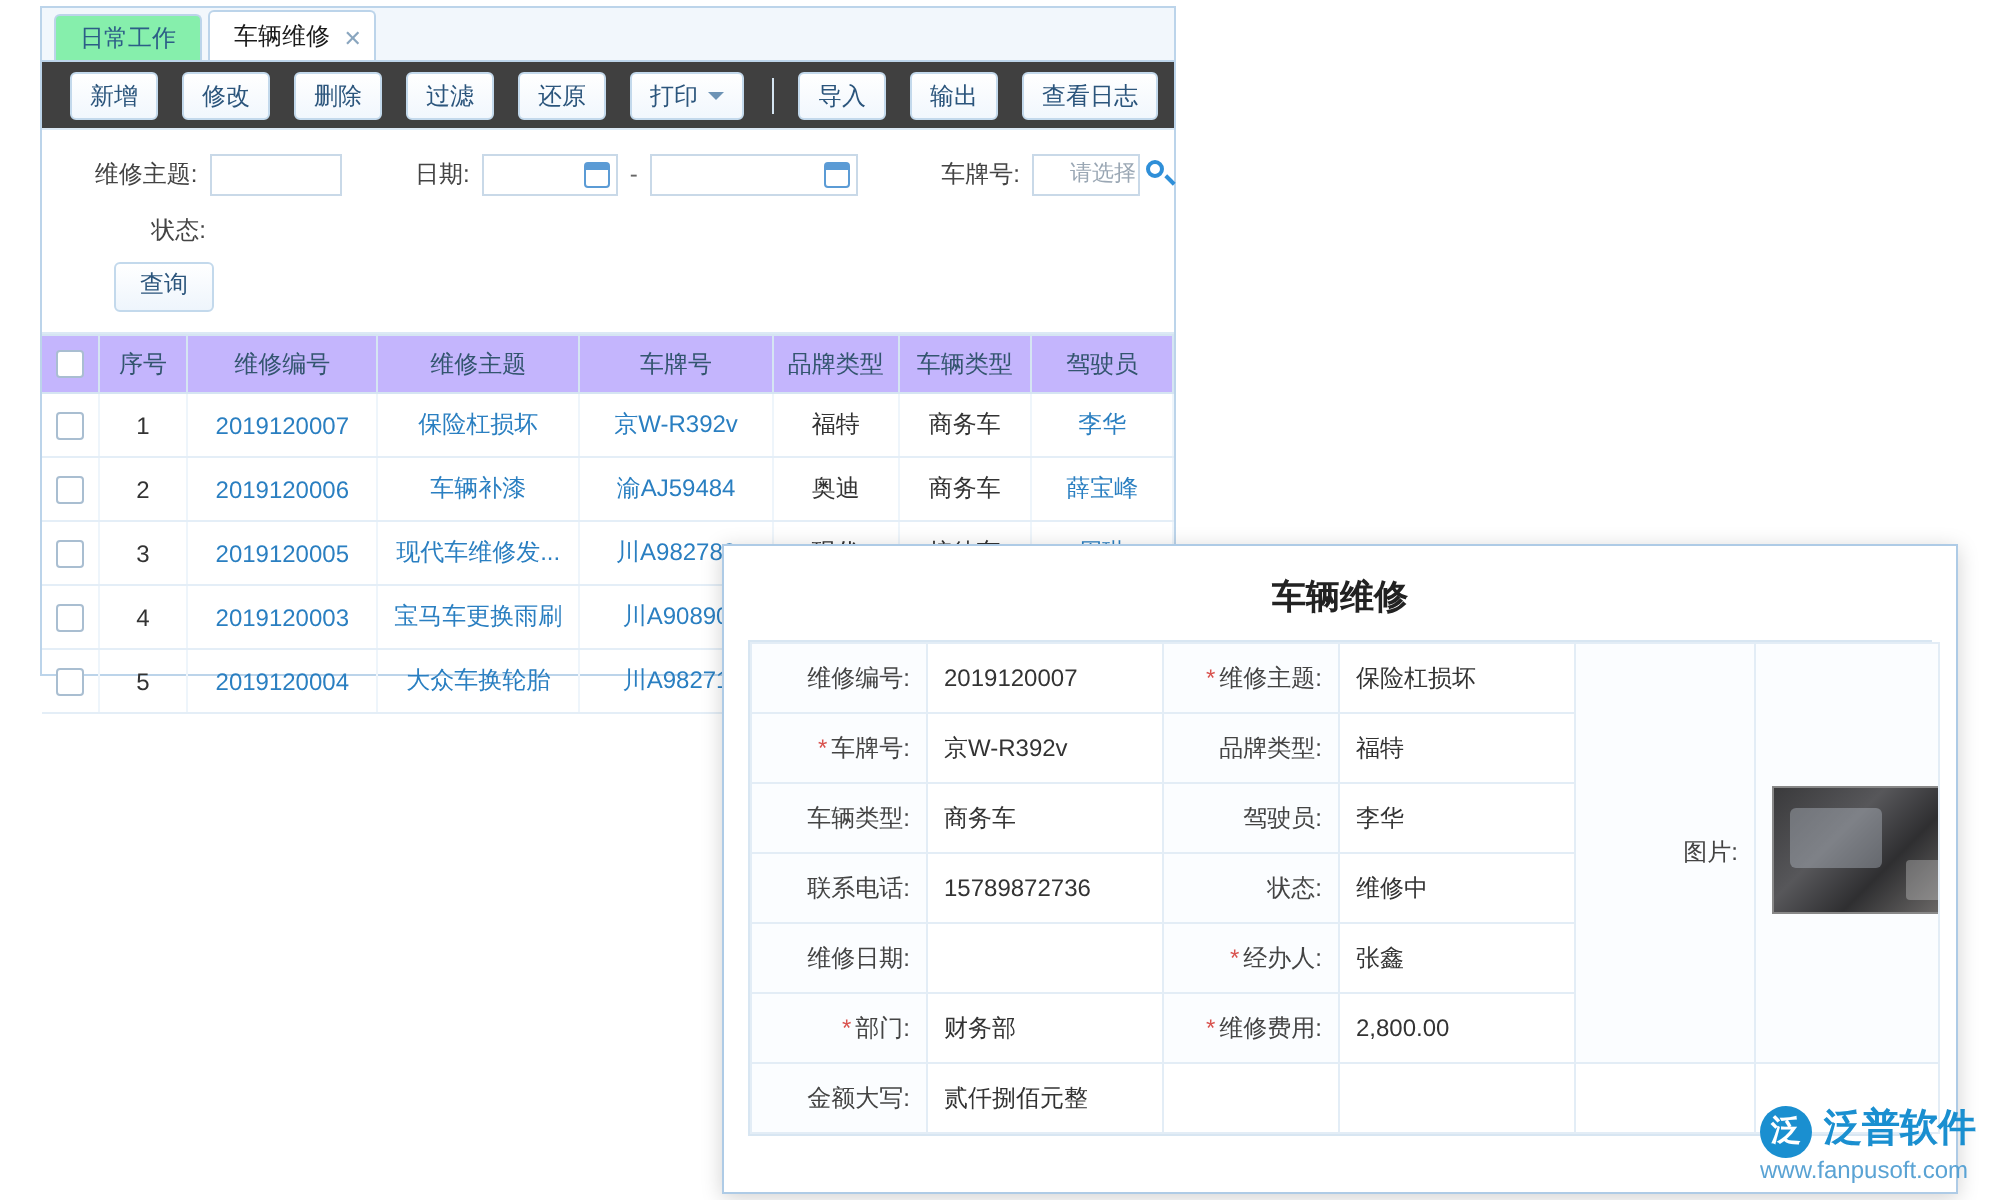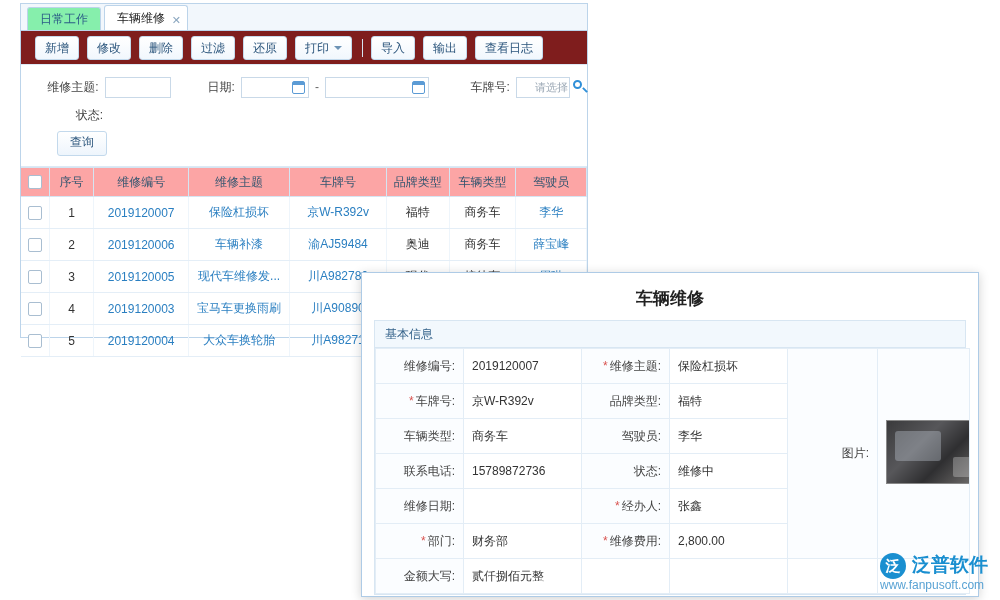--- a/index.html
+++ b/index.html
@@ -67,26 +67,27 @@
     position: absolute;
     right: 6px;
     top: 2px;
     font-size: 11px;
     color: #8aa6bf;
   }
 
   
   .toolbar {
     height: 34px;
-    background: #7f1d1d;
+    background: #404040;
     border-bottom: 1px solid #dce9f5;
     display: flex;
     align-items: center;
     padding-left: 14px;
     box-sizing: border-box;
+    justify-content: space-between;
   }
   .tb-btn {
     height: 22px;
     line-height: 20px;
     padding: 0 9px;
     margin-right: 8px;
     border: 1px solid #c3d9ec;
     background: linear-gradient(#ffffff, #f1f7fd);
     border-radius: 3px;
     font-size: 12px;
@@ -227,21 +228,21 @@
     border-radius: 3px;
     font-size: 12px;
     color: #2b557c;
     cursor: pointer;
     display: inline-block;
   }
 
   
   .grid { width: 100%; border-collapse: collapse; table-layout: fixed; }
   .grid th {
-    background: #fca5a5;
+    background: #c4b5fd;
     border: 1px solid #d5e5f2;
     border-left: none;
     height: 26px;
     font-weight: normal;
     font-size: 12px;
     color: #33556f;
     text-align: center;
   }
   .grid td {
     border-bottom: 1px solid #e4eef7;
@@ -527,21 +528,20 @@
           <td></td>
           <td></td>
         </tr>
       </tbody>
     </table>
   </div>
 
   <div class="dialog">
     <div class="dlg-title">车辆维修</div>
     <div class="dlg-body">
-      <div class="section-head">基本信息</div>
       <table class="form">
         <colgroup>
           <col style="width:88px">
             <col style="width:118px">
           <col style="width:88px">
             <col style="width:118px">
           <col style="width:90px">
             <col style="width:92px">
         </colgroup>
         <tbody>

